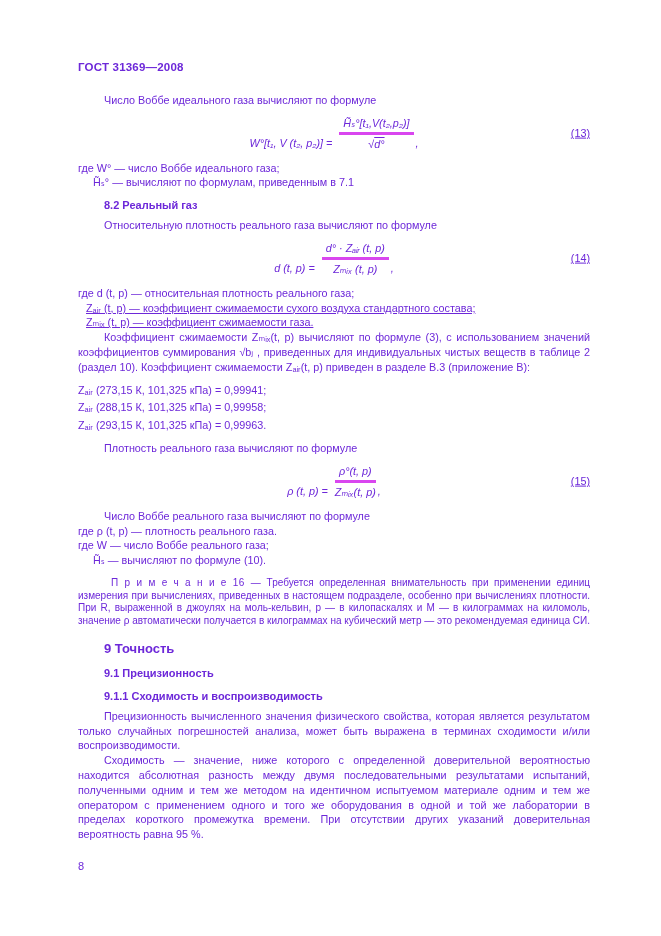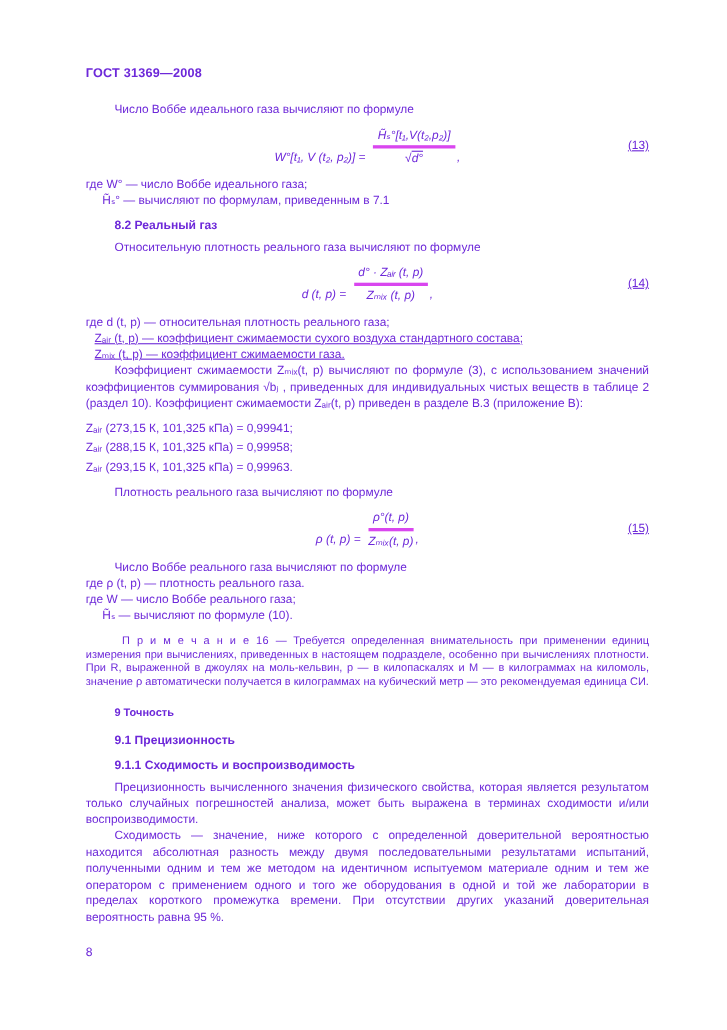--- a/index.html
+++ b/index.html
@@ -31,21 +31,21 @@
   p.indent { text-indent: 26px; }
   p.where { text-align: left; }
   .hang-sm { padding-left: 8px; text-decoration: underline; }
   .hang-md { padding-left: 15px; }
   .h-sub {
     font-size: 11px;
     font-weight: bold;
     margin: 8px 0 5px 26px;
   }
   .h-main {
-    font-size: 10px;
+    font-size: 13px;
     font-weight: bold;
     margin: 15px 0 9px 26px;
   }
   .equation {
     position: relative;
     text-align: center;
     margin: 8px 0 10px;
     font-style: italic;
   }
   .eq-body { display: inline-flex; align-items: flex-end; }

